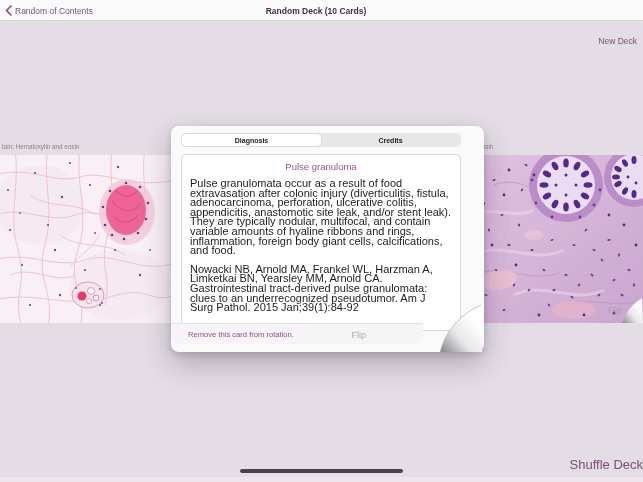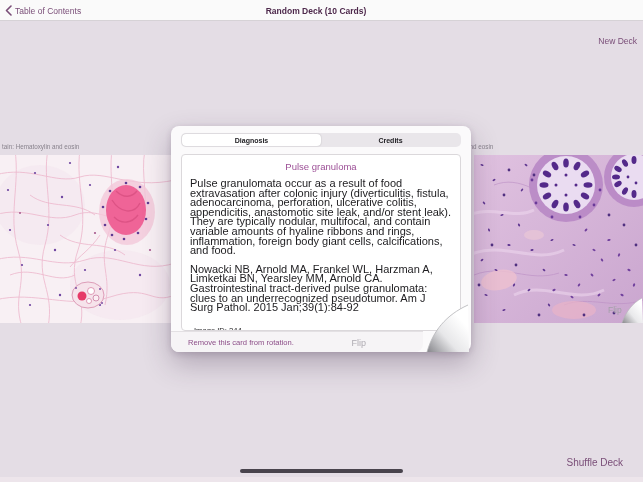--- a/index.html
+++ b/index.html
@@ -22,60 +22,60 @@
   .cap-right{left:466px;top:143px;}
   .histo{position:absolute;top:155px;height:168px;overflow:hidden;}
   .histo-left{left:0;width:172px;}
   .histo-right{left:474px;width:169px;}
   .histo svg{display:block;}
   .side-flip{position:absolute;left:608px;top:305px;color:#a3a0a8;font-size:8.5px;}
   .side-curl{position:absolute;left:620px;top:297px;width:23px;height:26px;}
 
   
   .modal{position:absolute;left:171px;top:126px;width:300px;height:226px;background:#fbfafb;
-         border-radius:8px;box-shadow:0 12px 28px rgba(60,40,70,.30),0 2px 6px rgba(60,40,70,.18);}
+         border-radius:8px;box-shadow:0 12px 28px rgba(60,40,70,.30),0 2px 6px rgba(60,40,70,.18);padding-left:13px;}
   .segmented{position:absolute;left:10px;top:7px;width:280px;height:14px;background:#e9e6ea;border-radius:5px;
              display:flex;padding:1px;box-sizing:border-box;}
   .segment{flex:1;display:flex;align-items:center;justify-content:center;font-size:7px;font-weight:600;
            color:#232226;border-radius:4px;}
   .segment.selected{background:#fff;box-shadow:0 0 1.5px rgba(0,0,0,.25);}
 
   .content{position:absolute;left:10px;top:28px;width:280px;height:177px;background:#fff;
            border:1px solid #dbd8db;border-radius:4px;box-sizing:border-box;overflow:hidden;
            padding:6px 8px 0 8px;}
   .card-title{margin:0;text-align:center;color:#9c4f96;font-size:9.5px;font-weight:400;}
   .card-desc{margin:7px 0 0 0;color:#1d1c1f;font-size:11px;line-height:9.6px;}
   .card-cite{margin:9px 13px 0 0;color:#1d1c1f;font-size:11px;line-height:9.6px;}
   .card-h2{margin:18px 0 0 0;color:#9c4f96;font-size:8px;font-weight:700;}
   .card-line{margin:13px 0 0 4px;color:#1d1c1f;font-size:7.6px;line-height:9.4px;}
 
-  .modal-footer{position:absolute;left:0;bottom:0;width:252px;height:21px;background:#f6f4f6;
+  .modal-footer{position:absolute;left:0;bottom:8px;width:252px;height:21px;background:#f6f4f6;
                 border-top:1px solid #e3e0e3;border-radius:0 0 8px 8px;box-sizing:border-box;}
   .remove-link{position:absolute;left:17px;top:0;height:21px;display:flex;align-items:center;
                color:#8c4d88;font-size:7.6px;}
   .flip-label{position:absolute;right:57px;top:0;height:21px;display:flex;align-items:center;
               color:#aeabb2;font-size:9px;}
   .page-curl{position:absolute;right:1px;bottom:0;width:47px;height:49px;}
 
   
-  .shuffle{position:absolute;right:20px;top:457px;color:#7a4e78;font-size:10px;}
+  .shuffle{position:absolute;right:0;top:457px;color:#7a4e78;font-size:13px;}
   .home-indicator{position:absolute;left:240px;top:469px;width:163px;height:4px;border-radius:2px;background:#49444d;}
   .bottom-strip{position:absolute;left:0;top:477px;width:643px;height:5px;background:#ede5eb;}
 </style>
 </head>
 <body>
 
 <div id="screen">
 
   <div class="navbar">
     <div class="nav-back">
       <svg width="7" height="11" viewBox="0 0 7 11">
         <path d="M6 1 L1.5 5.5 L6 10" fill="none" stroke="#7a4e78" stroke-width="1.6" stroke-linecap="round" stroke-linejoin="round"></path>
       </svg>
-      <span>Table of Contents</span>
+      <span>Random of Contents</span>
     </div>
     <div class="nav-title">Random Deck (10 Cards)</div>
     <div class="nav-new">New Deck</div>
   </div>
 
   <div class="side-caption cap-left">tain: Hematoxylin and eosin</div>
   <div class="histo histo-left">
     <svg width="172" height="168" viewBox="0 0 172 168">
       <rect width="172" height="168" fill="#f8f0f4"></rect>
       <ellipse cx="40" cy="50" rx="45" ry="40" fill="#f4e6ee" opacity="0.6"></ellipse>

